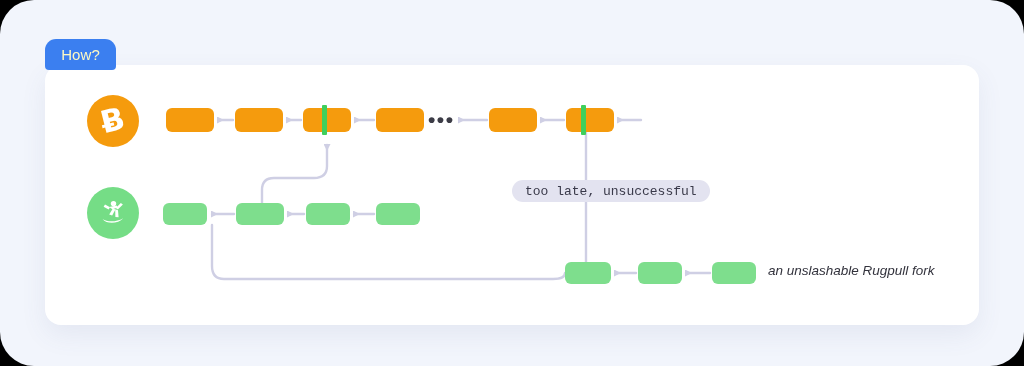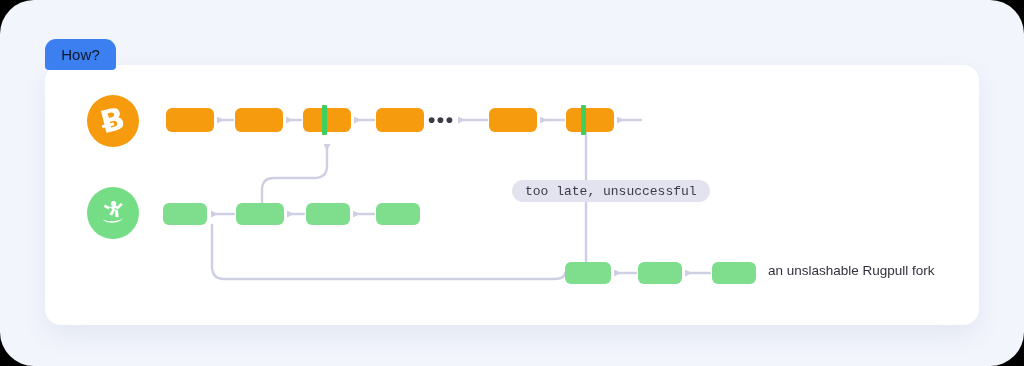--- a/index.html
+++ b/index.html
@@ -26,21 +26,21 @@
 
   
   #how-tab {
     position: absolute;
     left: 45px;
     top: 39px;
     width: 71px;
     height: 31px;
     background: #3b7ff0;
     border-radius: 11px 11px 4px 4px;
-    color: #0f172a;
+    color: #fef9c3;
     font-size: 15px;
     letter-spacing: .1px;
     display: flex;
     align-items: center;
     justify-content: center;
     z-index: 3;
   }
 
   
   #card {
@@ -132,20 +132,21 @@
     white-space: nowrap;
     font-family: Liberation Mono, monospace;
   }
   #rugpull-label {
     position: absolute;
     left: 768px;
     top: 263px;
     font-size: 13.5px;
     color: #32323c;
     white-space: nowrap;
+    font-style: italic;
   }
 
   
   #ellipsis {
     position: absolute;
     left: 428px;
     top: 110px;
     width: 30px;
     height: 22px;
     color: #3c3c46;

